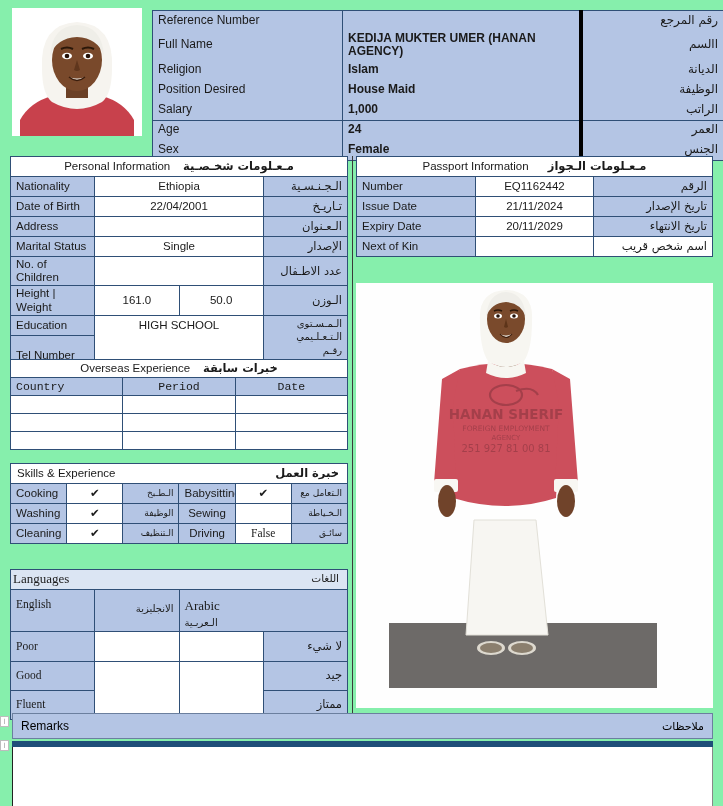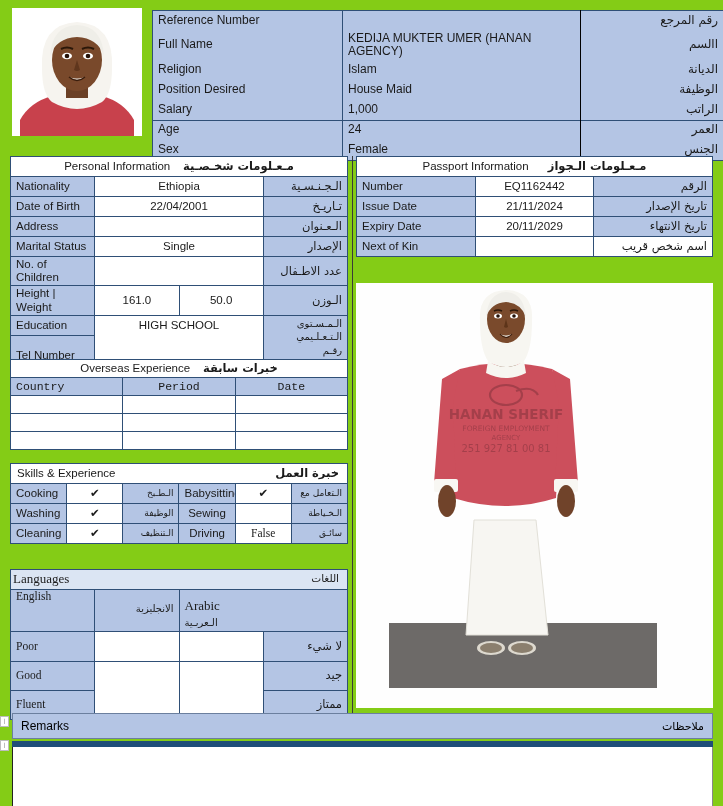--- a/index.html
+++ b/index.html
@@ -6,21 +6,21 @@
   html, body {
     margin: 0; padding: 0;
     width: 723px; height: 806px;
     background: #ffffff;
     font-family: "Liberation Sans", sans-serif;
     overflow: hidden;
   }
   #page {
     position: relative;
     width: 723px; height: 806px;
-    background: #84cc16;
+    background: #86efac;
   }
 
   
   .tbl { border-collapse: collapse; table-layout: fixed; }
   .tbl td, .tbl th {
     border: 1px solid #2f4f76;
     padding: 1px 5px;
     font-size: 11.5px;
     color: #1a1a1a;
     vertical-align: middle;
@@ -48,21 +48,21 @@
   #hdr { width: 571px; }
   #hdr td { height: 20px; font-size: 12px; border: none; }
   #hdr td.lbl { background:#b4c5e4; }
   #hdr td.val { background:#b4c5e4; }
   #hdr td.ar  { background:#b4c5e4; }
   #hdr tr.first td { border-top: 1px solid #2f4f76; }
   #hdr tr.divider td { border-top: 1px solid #2f4f76; }
   #hdr tr.last td { border-bottom: 1px solid #2f4f76; }
   #hdr td.lbl { border-left: 1px solid #2f4f76; }
   #hdr td.ar  { border-right: 1px solid #2f4f76; }
-  #hdr td.val { border-left: 1px solid #2f4f76; border-right: 1px solid #000000; }
+  #hdr td.val { border-left: 1px solid #2f4f76; border-right: 4px solid #000000; font-weight: bold; }
 
   
   #headshot {
     position: absolute; left: 12px; top: 8px;
     width: 130px; height: 128px;
     background: #ffffff;
     overflow: hidden;
   }
 
   
@@ -336,21 +336,21 @@
 
   <table id="languages" class="tbl">
     <tbody>
       <tr>
         <td colspan="4" style="background:#dbe5f3;text-align:left;padding-left:2px;position:relative;height:20px;border:1px solid #2f4f76">
           <span class="serif" style="font-size:13px">Languages</span>
           <span class="arlbl" style="position:absolute;right:8px;font-weight:normal;font-size:10.5px">اللغات</span>
         </td>
       </tr>
       <tr>
-        <td class="lbl serif" style="width:85px;height:32px;vertical-align:top;padding-top:0">English</td>
+        <td class="lbl serif" style="width:85px;height:32px;vertical-align:top;padding-top:8px">English</td>
         <td class="ar" style="width:90px;vertical-align:top;padding-top:13px;font-size:10px">الانجليزية</td>
         <td class="lbl" colspan="2" style="width:163px;vertical-align:top;padding-top:8px;line-height:1.3">
           <span class="serif" style="font-size:13px">Arabic</span><br>
           <span style="font-family:'DejaVu Sans',sans-serif;font-size:10px;direction:rtl;display:inline-block">الـعربـية</span>
         </td>
       </tr>
       <tr>
         <td class="lbl serif" style="height:30px">Poor</td>
         <td class="blank"></td>
         <td class="blank" style="width:86px"></td>

